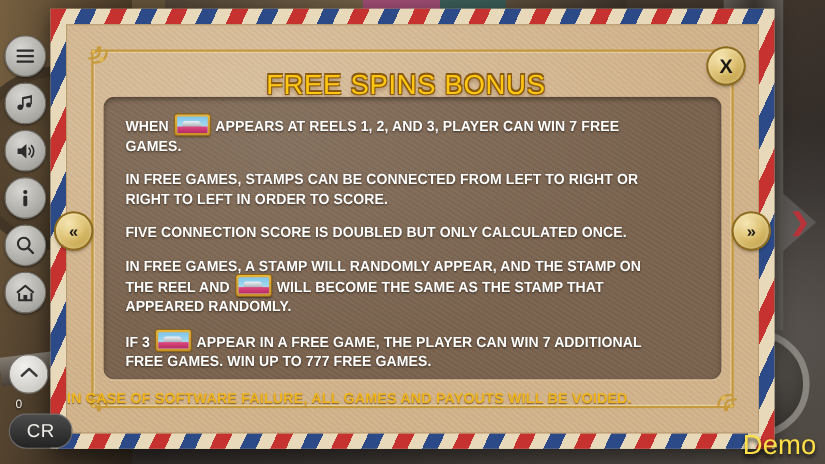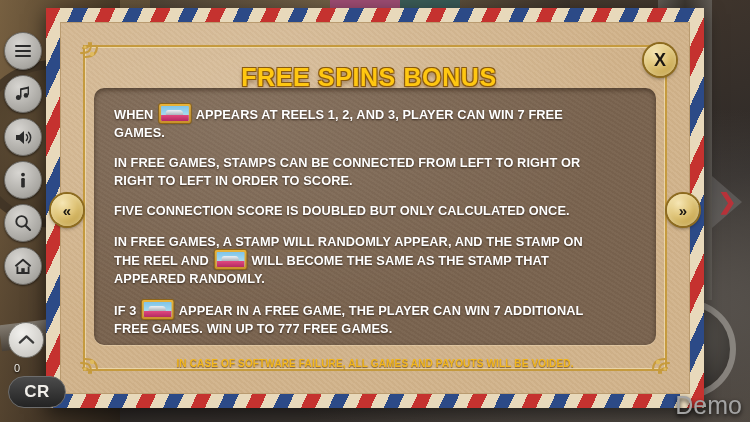--- a/index.html
+++ b/index.html
@@ -50,24 +50,24 @@
   .side-btn svg{display:block;}
 
   #up-btn{position:absolute;left:8px;top:322px;width:34px;height:34px;border-radius:50%;
     background:radial-gradient(circle at 38% 30%,#f2f1ee,#cfcdc8 72%,#b2b0ab 100%);
     border:1px solid #77756f;display:flex;align-items:center;justify-content:center;z-index:6;cursor:pointer;}
 
   #credit-val{position:absolute;left:14px;top:362px;color:#efece6;font-size:11px;z-index:6;
     text-shadow:0 1px 2px #000;}
   #credit-btn{position:absolute;left:8px;top:376px;width:56px;height:30px;border-radius:16px;
     background:linear-gradient(180deg,#4b4b4b,#232323);border:1px solid #6d6d6d;
-    color:#f0eee9;font-size:17px;font-weight:bold;letter-spacing:.5px;
+    color:#f0eee9;font-size:17px;font-weight:normal;letter-spacing:.5px;
     display:flex;align-items:center;justify-content:center;z-index:6;overflow:hidden;cursor:pointer;}
 
-  #demo{position:absolute;right:8px;bottom:2px;color:#a3a3a3;font-size:25px;z-index:8;
+  #demo{position:absolute;right:8px;bottom:2px;color:#fde047;font-size:25px;z-index:8;
     text-shadow:0 2px 4px rgba(0,0,0,.85);}
 
   
   #card{position:absolute;left:46px;top:8px;width:658px;height:400px;z-index:5;
     box-shadow:0 6px 18px rgba(0,0,0,.55);}
   
   #stripes{position:absolute;inset:0;background:#e6d5b4;
     background-image:repeating-linear-gradient(115deg,
         #c5322f 0px,#c5322f 13px,
         #e8d9bb 13px,#e8d9bb 25px,
@@ -83,21 +83,21 @@
   #gold-rule{position:absolute;left:22px;top:22px;right:22px;bottom:22px;
     border:2px solid #c59a3e;box-shadow:inset 0 0 0 1px rgba(255,238,190,.55);}
 
   .corner{position:absolute;width:34px;height:34px;color:#c79b3c;}
   .c-tl{left:18px;top:18px;}
   .c-tr{right:18px;top:18px;transform:scaleX(-1);}
   .c-bl{left:18px;bottom:18px;transform:scaleY(-1);}
   .c-br{right:18px;bottom:18px;transform:scale(-1,-1);}
 
   #title{position:absolute;left:0;right:12px;top:40px;text-align:center;
-    font-size:25px;font-weight:bold;letter-spacing:.6px;color:#ffc711;
+    font-size:25px;font-weight:normal;letter-spacing:.6px;color:#ffc711;
     text-shadow:-1px -1px 0 #8a5a10, 1px -1px 0 #8a5a10, -1px 1px 0 #8a5a10,
                  1px 1px 0 #8a5a10, 0 3px 4px rgba(80,40,0,.5);}
 
   
   #panel{position:absolute;left:33px;top:65px;right:33px;bottom:48px;
     border-radius:10px;
     background:#7a6450;
     background-image:
       radial-gradient(ellipse at 28% 16%, rgba(255,255,255,.09), rgba(255,255,255,0) 62%),
       repeating-linear-gradient(32deg, rgba(60,40,25,.05) 0 2px, rgba(255,255,255,.02) 2px 4px);
@@ -117,22 +117,22 @@
     box-shadow:0 0 0 1px #8d6418, 0 1px 2px rgba(0,0,0,.5);overflow:hidden;}
   .stamp .inner{position:absolute;left:2px;top:2px;right:2px;bottom:2px;border-radius:1px;
     background:linear-gradient(180deg,#7fc4e8 0%,#9ed6ef 48%,#cfe7ce 100%);overflow:hidden;}
   .stamp .loco{position:absolute;left:5px;top:4px;width:18px;height:7px;border-radius:3px 4px 1px 1px;
     background:linear-gradient(180deg,#eef2f5,#8f9aa4);}
   .stamp .rail{position:absolute;left:1px;bottom:3px;right:1px;height:2px;background:#5d7a52;}
   .stamp .txt{position:absolute;left:0;right:0;bottom:0;height:6px;
     background:linear-gradient(180deg,#e0497f,#b52a63);}
 
   
-  #disclaimer{position:absolute;left:0;right:0;bottom:24px;text-align:center;
-    color:#f2b61d;font-size:10px;font-weight:bold;letter-spacing:.15px;
+  #disclaimer{position:absolute;left:0;right:0;bottom:24px;text-align:left;
+    color:#f2b61d;font-size:13px;font-weight:bold;letter-spacing:.15px;
     text-shadow:0 1px 1px rgba(70,40,0,.6);}
 
   
   .gold-btn{position:absolute;border-radius:50%;z-index:7;cursor:pointer;
     background:radial-gradient(circle at 36% 28%,#f6e6b4 0%,#e0c579 42%,#bf9c3f 78%,#9a7a28 100%);
     box-shadow:0 0 0 2px #8d6b1f, 0 2px 4px rgba(0,0,0,.55), inset 0 0 6px rgba(255,248,214,.6);
     display:flex;align-items:center;justify-content:center;
     color:#1b1712;font-weight:bold;}
   #close-btn{right:28px;top:36px;width:32px;height:32px;font-size:18px;}
   #prev-btn{left:5px;top:186px;width:32px;height:32px;font-size:15px;}

